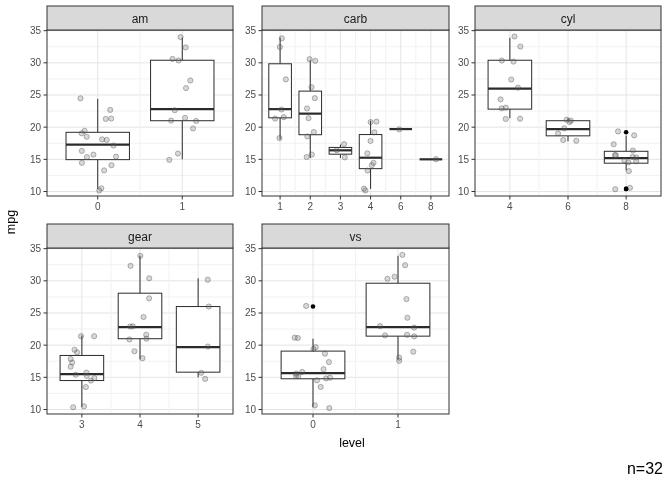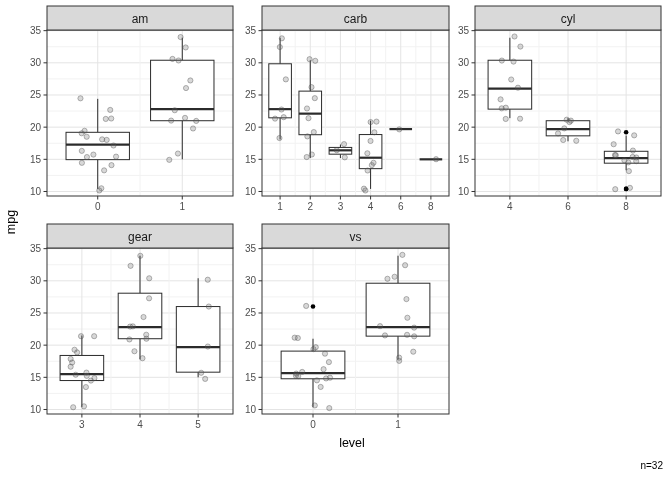--- a/index.html
+++ b/index.html
@@ -2,21 +2,21 @@
 <html><head>
 <meta charset="utf-8">
 <style>
   html,body{margin:0;padding:0;background:#fff;}
   .figure{position:relative;width:672px;height:480px;background:#fff;
           font-family:"Liberation Sans",sans-serif;overflow:hidden;}
   .figure svg{position:absolute;left:0;top:0;}
   .axis-title{position:absolute;font-size:12.5px;color:#000;white-space:nowrap;}
   .axis-title.y{left:11px;top:222px;transform:translate(-50%,-50%) rotate(-90deg);}
   .axis-title.x{left:352px;top:443px;transform:translate(-50%,-50%);}
-  .caption{position:absolute;right:9px;top:460px;font-size:10px;color:#000;}
+  .caption{position:absolute;right:9px;top:460px;font-size:16px;color:#000;}
 </style>
 </head>
 <body>
 
 <div class="figure">
   <svg width="672" height="480" viewBox="0 0 672 480" id="chart">
       <rect x="0" y="0" width="672" height="480" fill="#ffffff"></rect>
       <g>
         <rect x="47" y="30" width="186" height="166" fill="#ffffff"></rect>
         <line x1="47" x2="233" y1="175.4108527131783" y2="175.4108527131783" stroke="#f2f2f2" stroke-width="1"></line>

